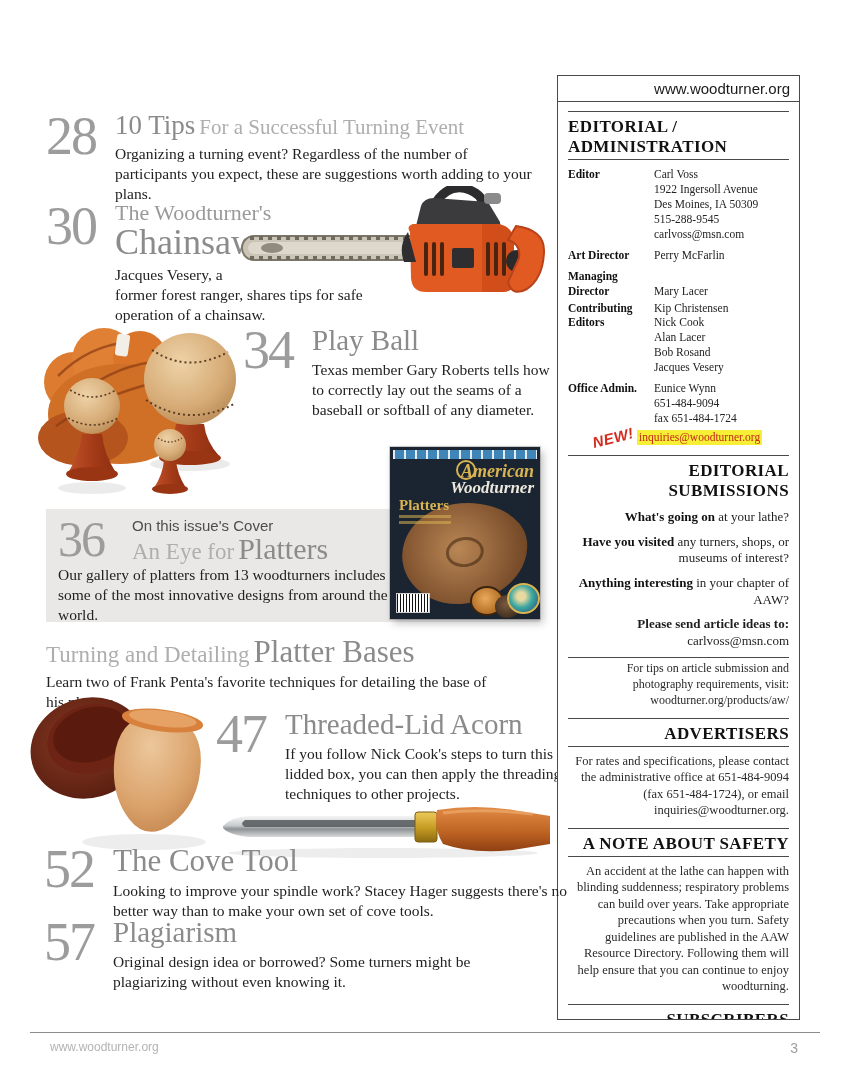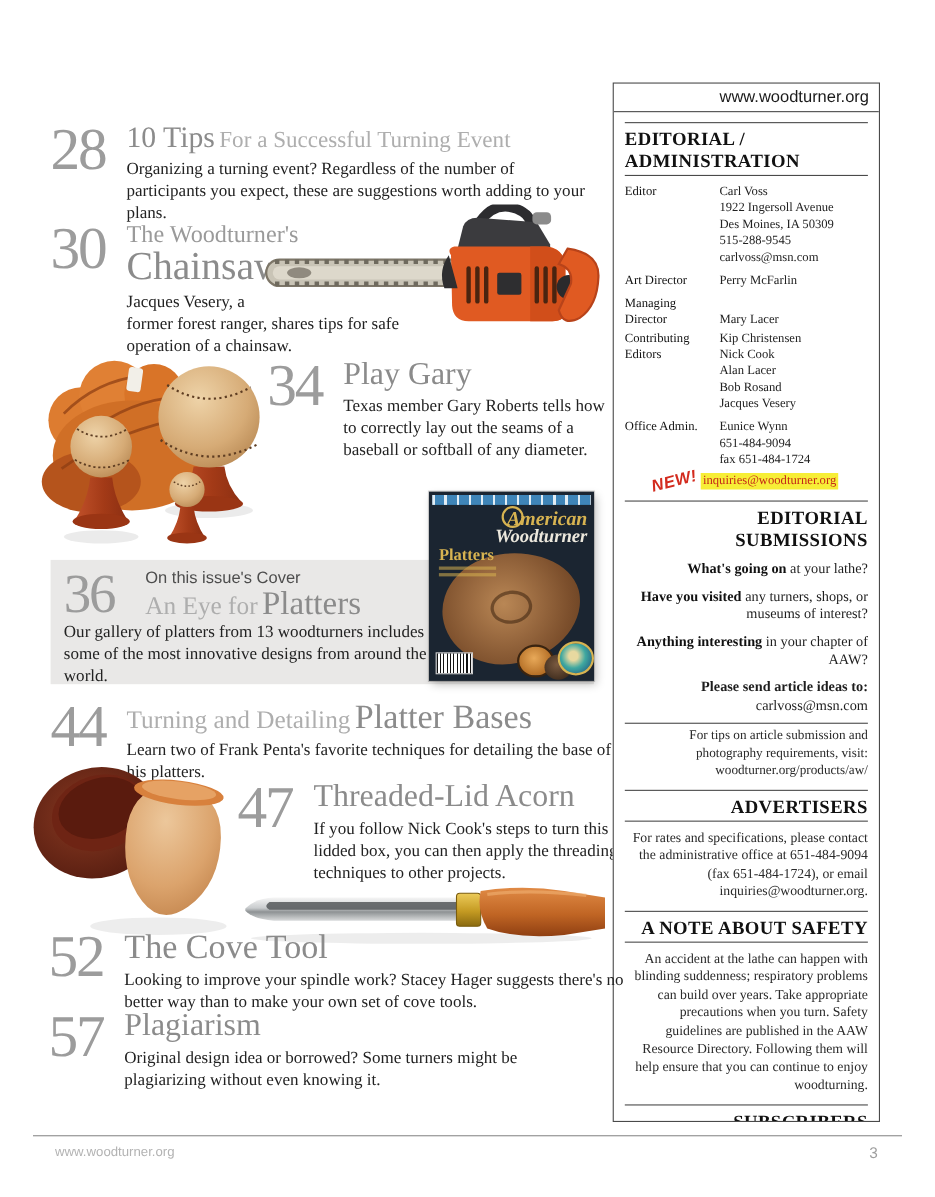--- a/index.html
+++ b/index.html
@@ -115,21 +115,21 @@
   .sb-sec { margin-top:9px; }
   .sb-head {
     font-weight:700; font-size:17px; letter-spacing:0.4px; color:#111;
     border-bottom:1px solid #4a4a4a; padding-bottom:2px;
   }
   .sb-head.right { text-align:right; }
   .sb-head.no-underline { border-bottom:none; }
   .adm-rows { margin-top:7px; font-size:11.5px; line-height:1.3; }
   .adm-row { display:flex; margin-bottom:6px; }
   .adm-row.tight { margin-bottom:2px; }
-  .adm-label { width:86px; flex:0 0 86px; font-weight:400; color:#111; }
+  .adm-label { width:86px; flex:0 0 86px; font-weight:700; color:#111; }
   .adm-value { white-space:pre-line; color:#222; }
   .new-row { display:flex; align-items:center; margin:3px 0 2px 24px; }
   .new-badge {
     transform:rotate(-14deg); color:#d32b1e;
     font:italic 800 15px "Liberation Sans", sans-serif; letter-spacing:0.5px;
     margin-right:3px;
   }
   .new-email { background:#f7ee36; color:#c42718; font-size:11.5px; padding:0 2px; }
   .subm { text-align:right; font-size:13px; line-height:1.28; margin-top:6px; }
   .subm .q { margin-bottom:8px; }
@@ -246,21 +246,21 @@
       <ellipse cx="142" cy="173" rx="18" ry="5" fill="#9a3514"></ellipse>
       <circle cx="142" cy="129" r="16" fill="url(#ballg)"></circle>
       <path d="M130 122 Q142 130 154 122" fill="none" stroke="#5e3d22" stroke-width="1.3" stroke-dasharray="1.5 2"></path>
     </g>
   </svg>
 
   <section class="toc-item i34" style="left:243px; top:326px;">
     <div class="num">34</div>
     <div>
       <div class="title-line">
-        <span class="t-main">Play Gary</span>
+        <span class="t-main">Play Ball</span>
       </div>
       <p class="desc">Texas member Gary Roberts tells how to correctly lay out the seams of a baseball or softball of any diameter.</p>
     </div>
   </section>
 
   <section class="cover-box">
     <div class="row">
       <div class="num">36</div>
       <div>
         <div class="kicker">On this issue's Cover</div>
@@ -288,21 +288,20 @@
     <div class="platter">
       <div class="platter-ring"></div>
     </div>
     <div class="barcode"></div>
     <div class="plate plate1"></div>
     <div class="plate plate2"></div>
     <div class="plate plate3"></div>
   </div>
 
   <section class="toc-item i44" style="left:46px; top:636px;">
-    <div class="num">44</div>
     <div>
       <div class="title-line">
         <span class="t-sub">Turning and Detailing</span>
         <span class="t-main">Platter Bases</span>
       </div>
       <p class="desc">Learn two of Frank Penta's favorite techniques for detailing the base of his platters.</p>
     </div>
   </section>
 
   <svg class="photo" style="left:26px; top:694px; width:218px; height:158px; z-index:2;" viewBox="0 0 218 158">

